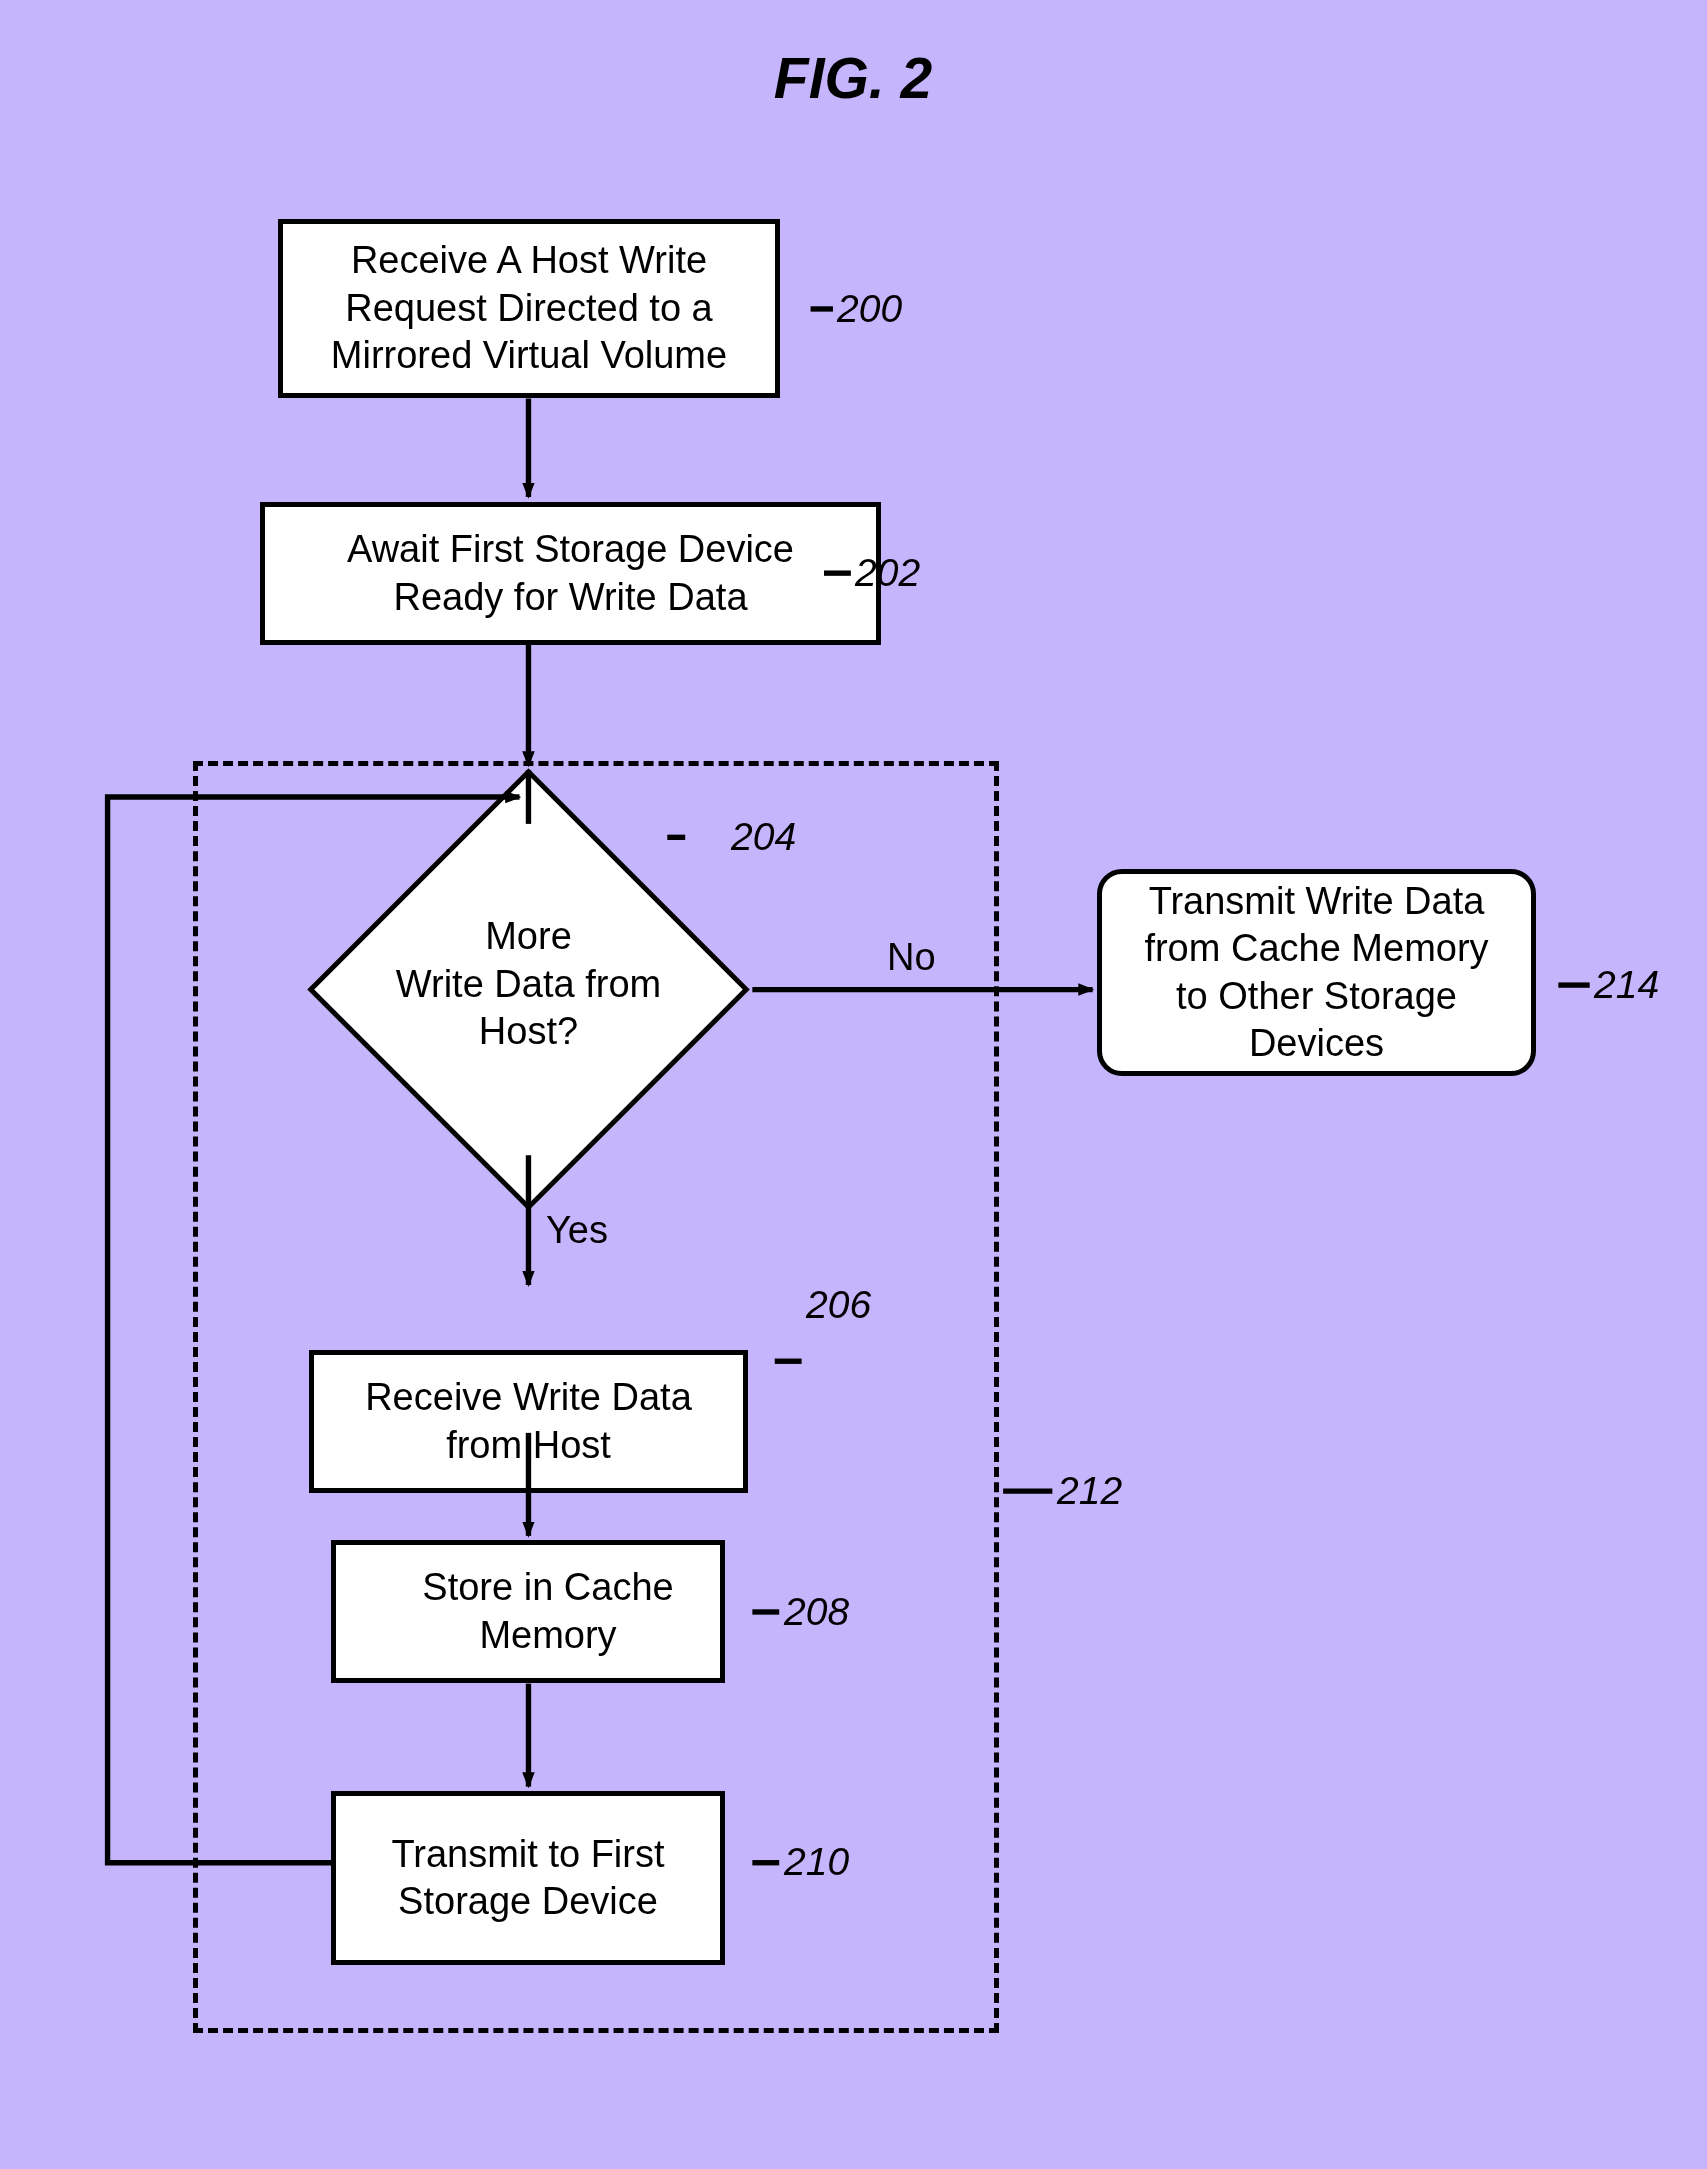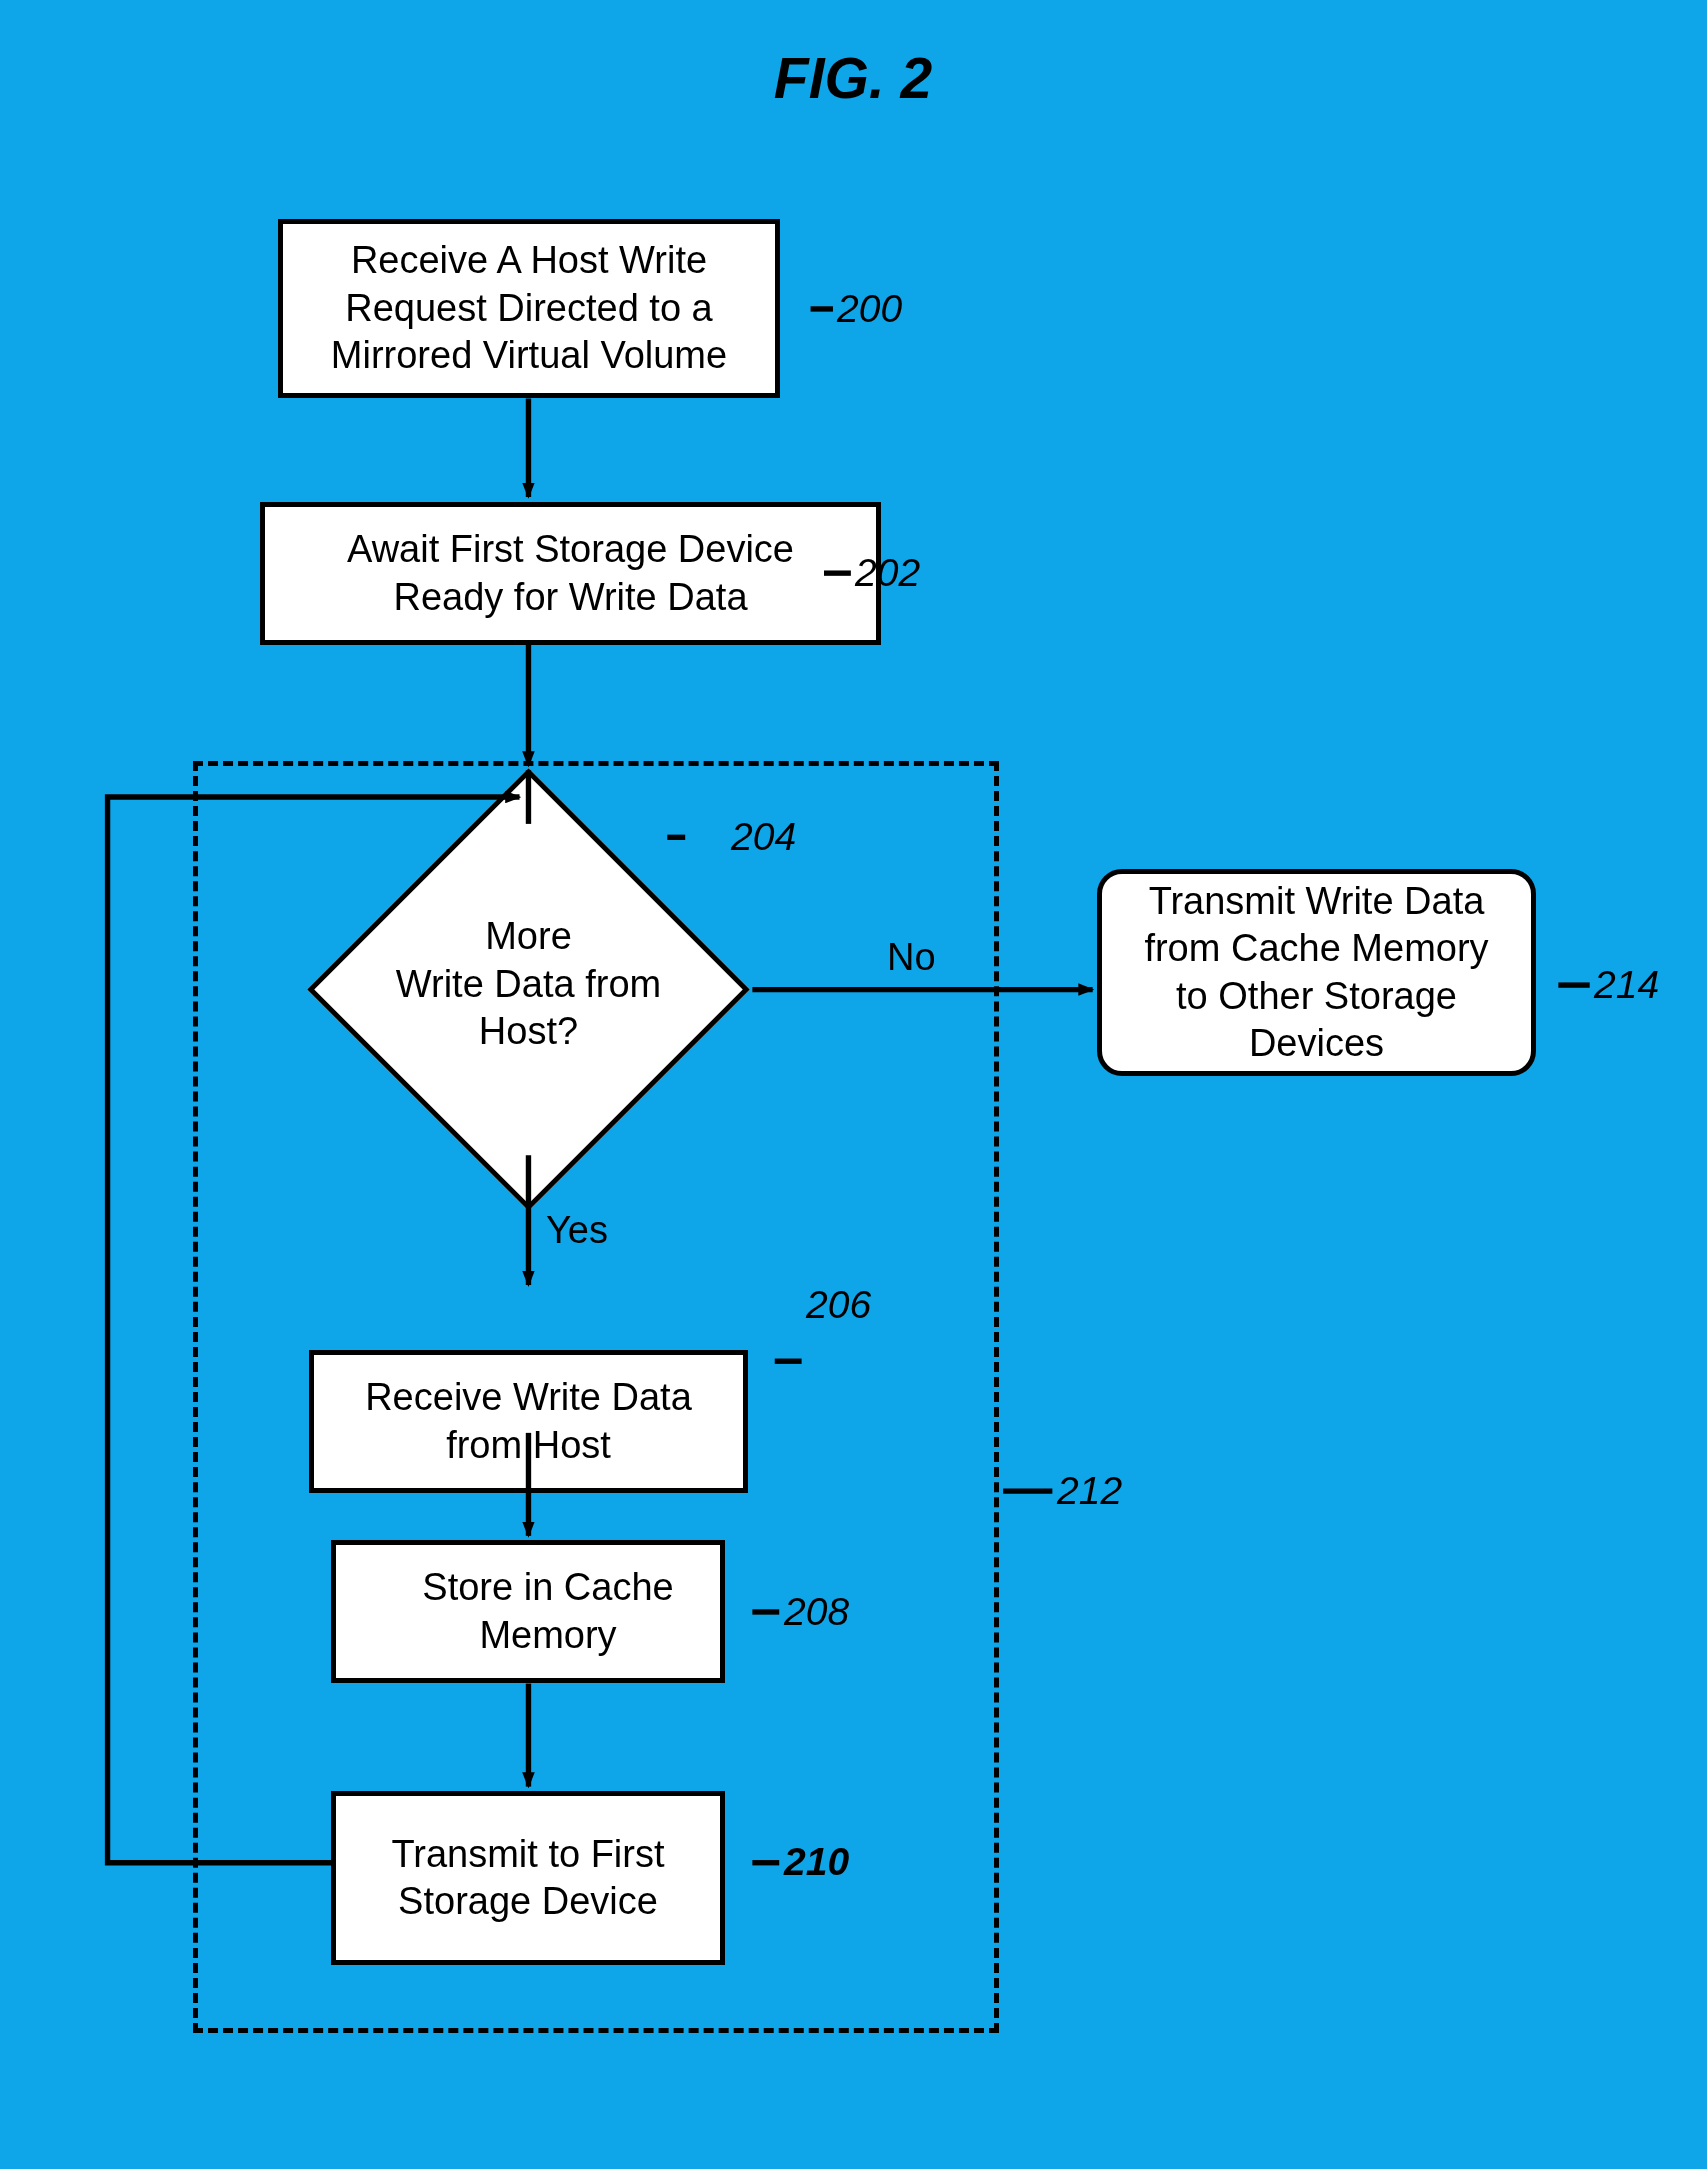--- a/index.html
+++ b/index.html
@@ -5,21 +5,21 @@
   html, body {
     margin: 0;
     padding: 0;
     background: #ffffff;
     font-family: Arial, Helvetica, sans-serif;
   }
   .canvas {
     position: relative;
     width: 1708px;
     height: 2169px;
-    background: #0ea5e9;
+    background: #c4b5fd;
   }
   .figtitle {
     position: absolute;
     font-weight: 700;
     font-style: italic;
     font-size: 57px;
     text-align: center;
     width: 358px;
   }
   .box {
@@ -138,21 +138,21 @@
   </div>
   <div class="ref" style="left:731px; top:815px;">
     <span>204</span>
   </div>
   <div class="ref" style="left:806px; top:1283px;">
     <span>206</span>
   </div>
   <div class="ref" style="left:784px; top:1590px;">
     <span>208</span>
   </div>
-  <div class="ref" style="left:784px; top:1840px;font-weight:bold;">
+  <div class="ref" style="left:784px; top:1840px;">
     <span>210</span>
   </div>
   <div class="ref" style="left:1057px; top:1469px;">
     <span>212</span>
   </div>
   <div class="ref" style="left:1594px; top:963px;">
     <span>214</span>
   </div>
 
   <div class="edge-label" style="left:887px; top:936px;">

